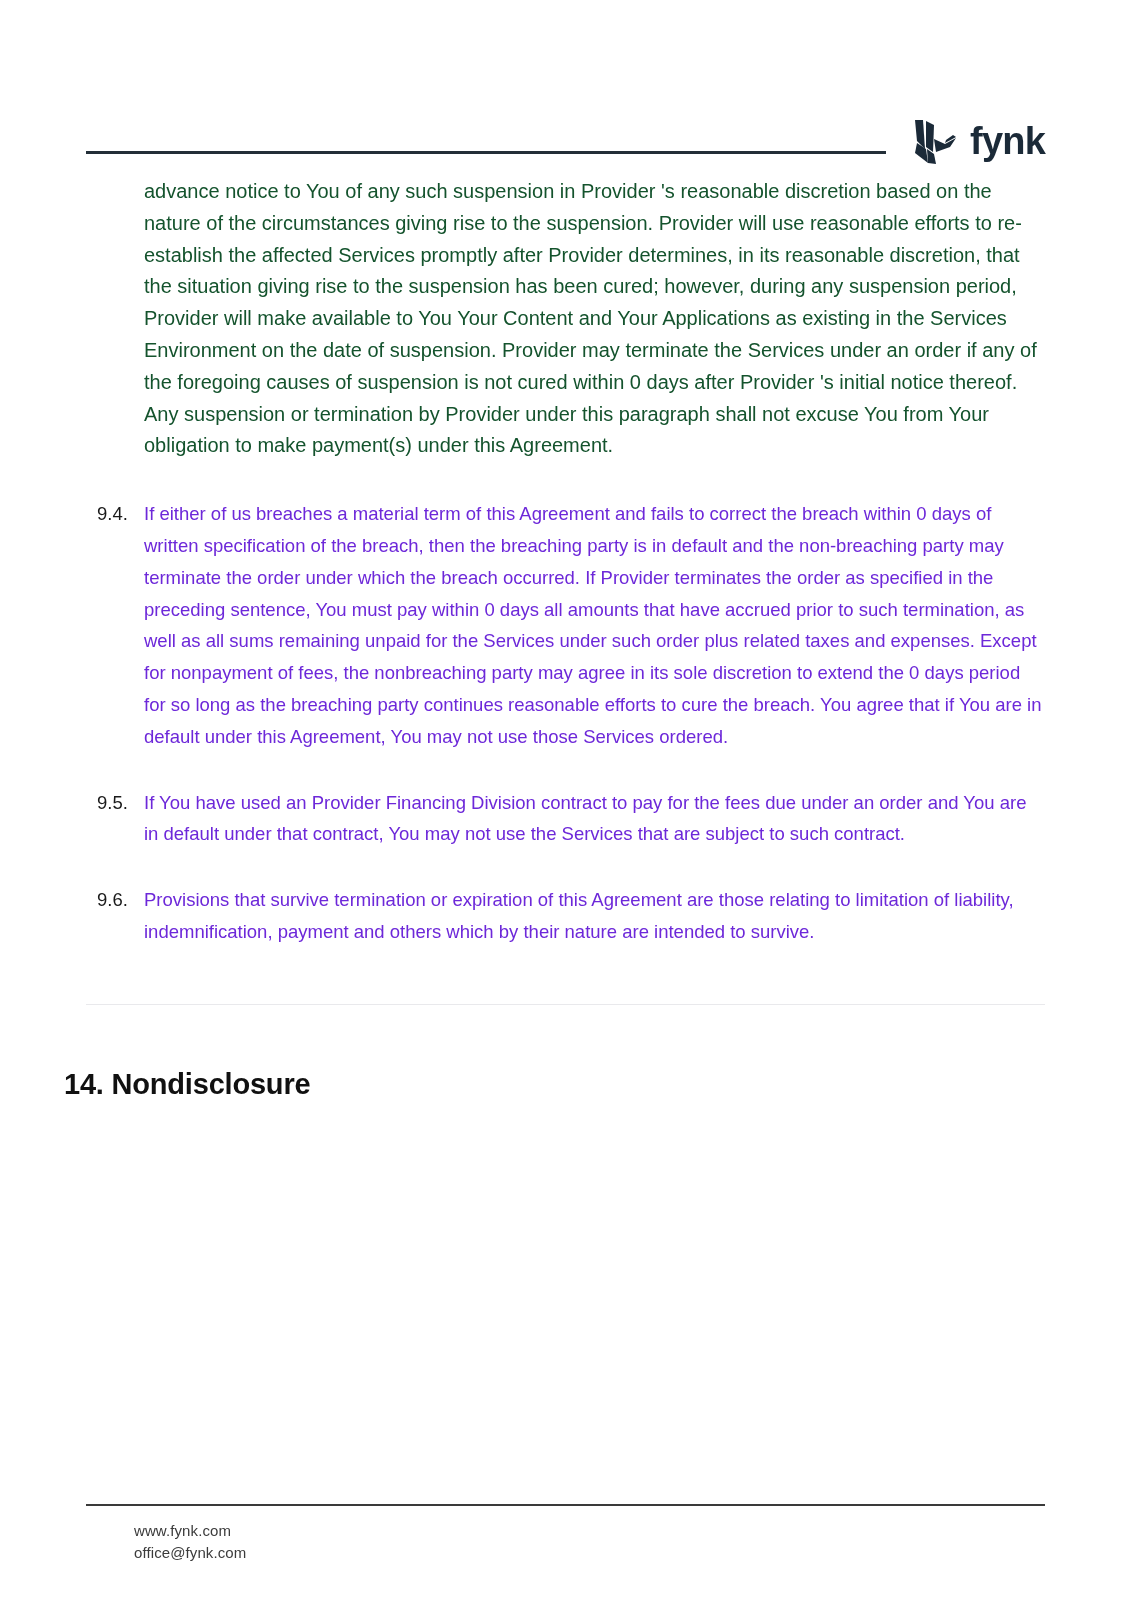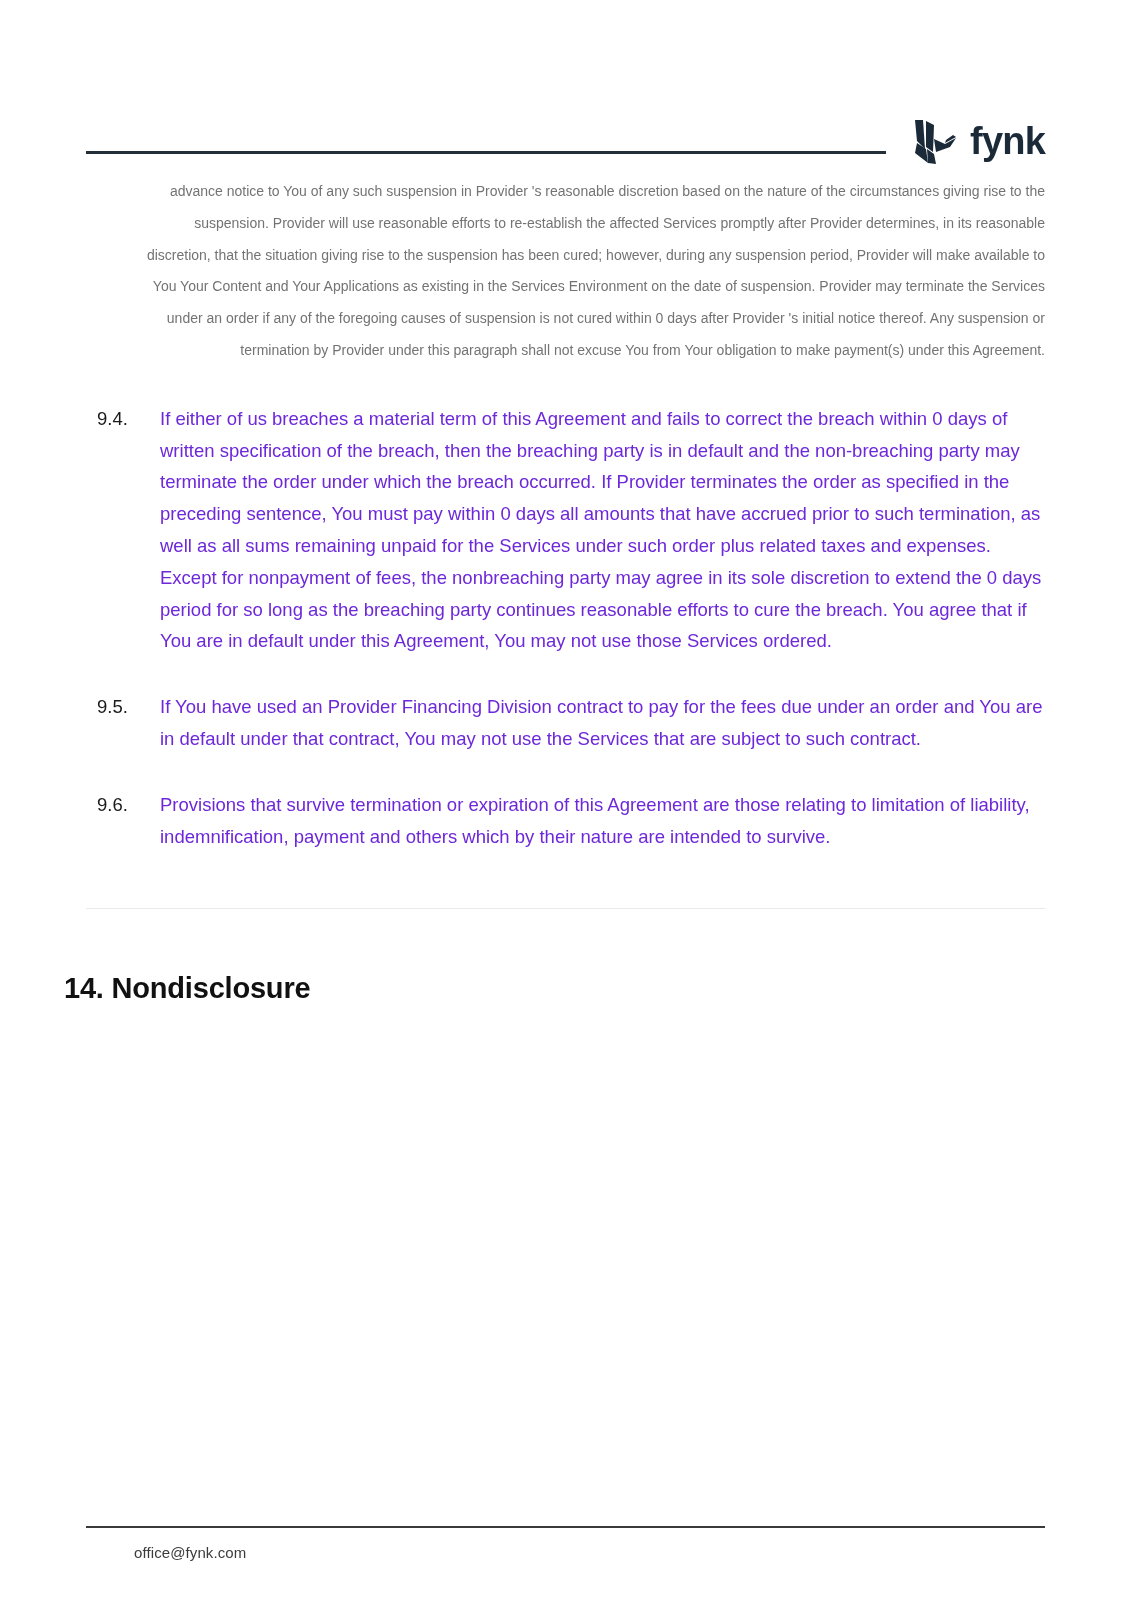--- a/index.html
+++ b/index.html
@@ -63,37 +63,36 @@
 
   
   .content {
     position: absolute;
     top: 152px;
     left: 86px;
     width: 959px;
   }
 
   .para {
-    font-size: 14px;
+    font-size: 20px;
     line-height: 31.8px;
-    color: #737373;
-    text-align: right;
+    color: #14532d;
+    text-align: left;
   }
 
   
   .intro-para {
     padding-left: 58px;
     margin: 0 0 36px 0;
   }
 
   .clause {
     display: flex;
     align-items: flex-start;
     margin: 0 0 34px 0;
-    gap: 16px;
   }
   .clause-num {
     flex: 0 0 auto;
     width: 58px;
     font-size: 18.5px;
     line-height: 31.8px;
     color: #1a1a1a;
     text-align: left;
     padding-left: 11px;
     box-sizing: border-box;
@@ -189,17 +188,18 @@
     <hr class="section-divider">
 
     <h2 class="section-heading">14. Nondisclosure</h2>
 
 
   </div>
 
   <div class="page-footer">
     <div class="footer-rule"></div>
     <div class="footer-lines">
+      <div class="footer-line">www.fynk.com</div>
       <div class="footer-line">office@fynk.com</div>
     </div>
   </div>
 
 </div>
 
 </body></html>

